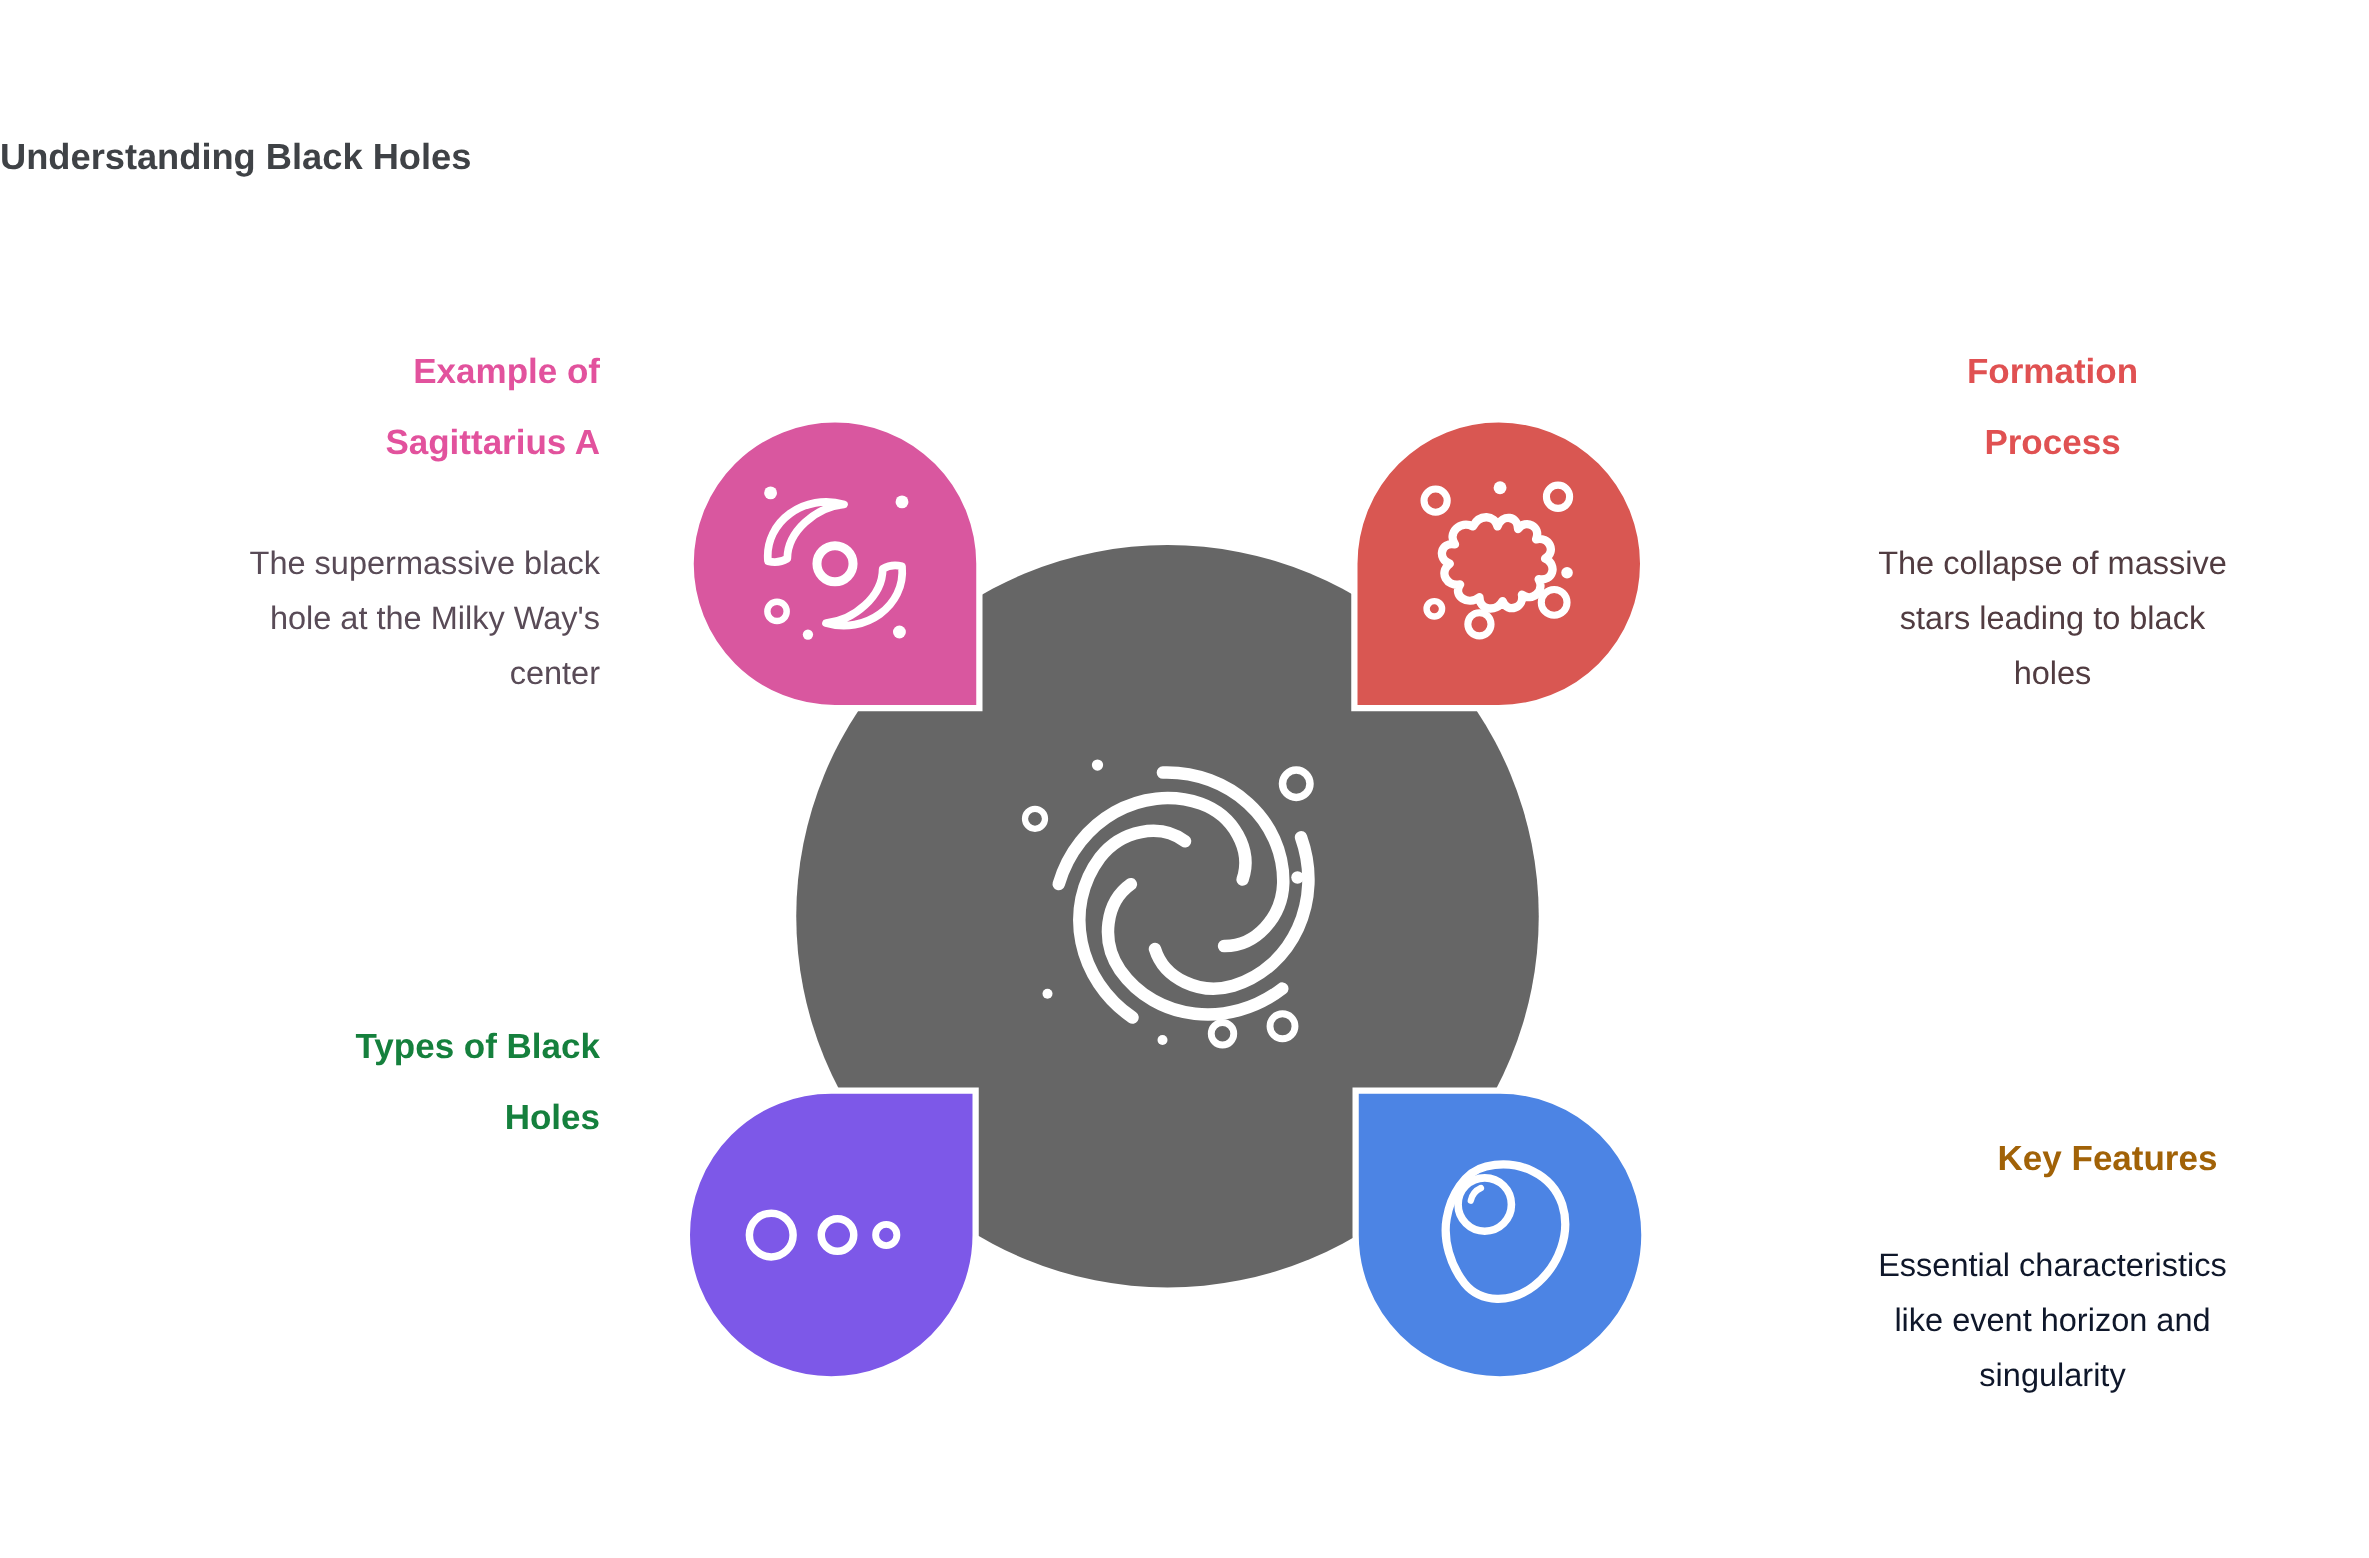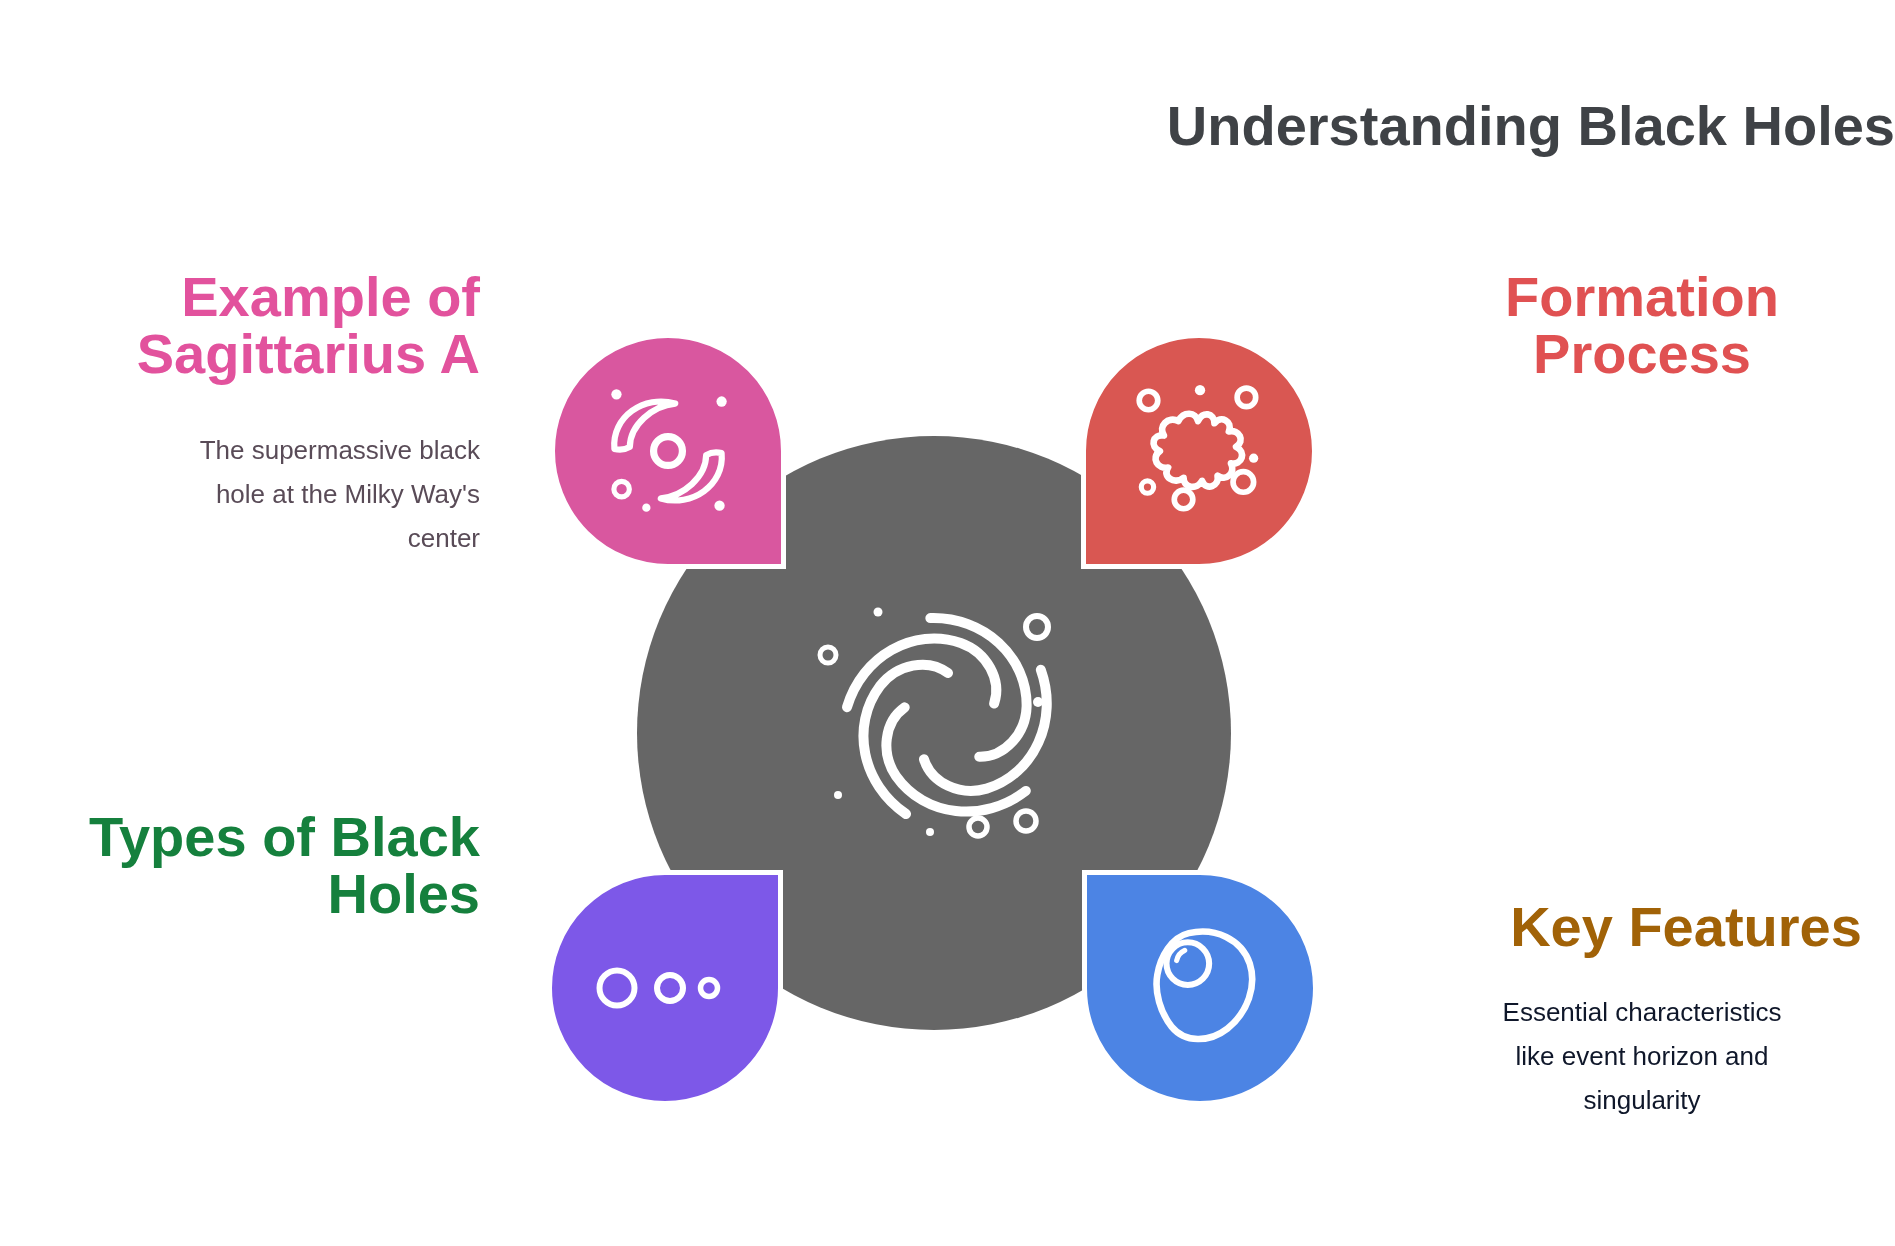--- a/index.html
+++ b/index.html
@@ -7,22 +7,22 @@
     position:relative;
     width:1895px;height:1246px;
     background:#ffffff;
     overflow:hidden;
     font-family:"Liberation Sans", sans-serif;
   }
   .abs{position:absolute;}
   
   .page-title{
     left:0;right:0;top:98px;
-    text-align:right;
-    font-size:56px;line-height:56px;font-weight:700;
+    text-align:left;
+    font-size:29px;line-height:56px;font-weight:700;
     color:#3f4246;
   }
   
   .center-circle{
     left:637px;top:436px;width:594px;height:594px;
     background:#666666;border-radius:50%;
     z-index:1;
   }
   .center-icon{left:800px;top:570px;width:300px;height:300px;z-index:2;}
   
@@ -44,21 +44,21 @@
   .petal-types{
     left:547px;top:870px;background:#7d58e8;
     border-radius:50% 0 50% 50%;
   }
   .petal-features{
     left:1082px;top:870px;background:#4c84e4;
     border-radius:0 50% 50% 50%;
   }
   
   .txt{white-space:pre-line;}
-  .heading{font-weight:700;font-size:56px;line-height:57px;}
+  .heading{font-weight:700;font-size:28px;line-height:57px;}
   .body{font-weight:400;font-size:26px;line-height:44px;}
   .col-left{left:30px;width:450px;text-align:right;}
   .col-right{left:1392px;width:500px;text-align:center;}
   .tl-heading{top:268px;color:#e2529d;}
   .tl-body{top:428px;color:#594b57;}
   .tr-heading{top:268px;color:#e05152;}
   .tr-body{top:428px;color:#513c41;}
   .bl-heading{top:808px;color:#15803d;}
   .bl-body{top:962px;color:#413c58;}
   .br-heading{top:898px;color:#a16207;margin-left:44px;}
@@ -140,20 +140,23 @@
   </div>
 
   <div class="abs txt heading col-left tl-heading">Example of
 Sagittarius A</div>
   <div class="abs txt body col-left tl-body">The supermassive black
 hole at the Milky Way's
 center</div>
 
   <div class="abs txt heading col-right tr-heading">Formation
 Process</div>
+  <div class="abs txt body col-right tr-body">The collapse of massive
+stars leading to black
+holes</div>
 
   <div class="abs txt heading col-left bl-heading">Types of Black
 Holes</div>
 
   <div class="abs txt heading col-right br-heading">Key Features</div>
   <div class="abs txt body col-right br-body">Essential characteristics
 like event horizon and
 singularity</div>
 
 </div>

